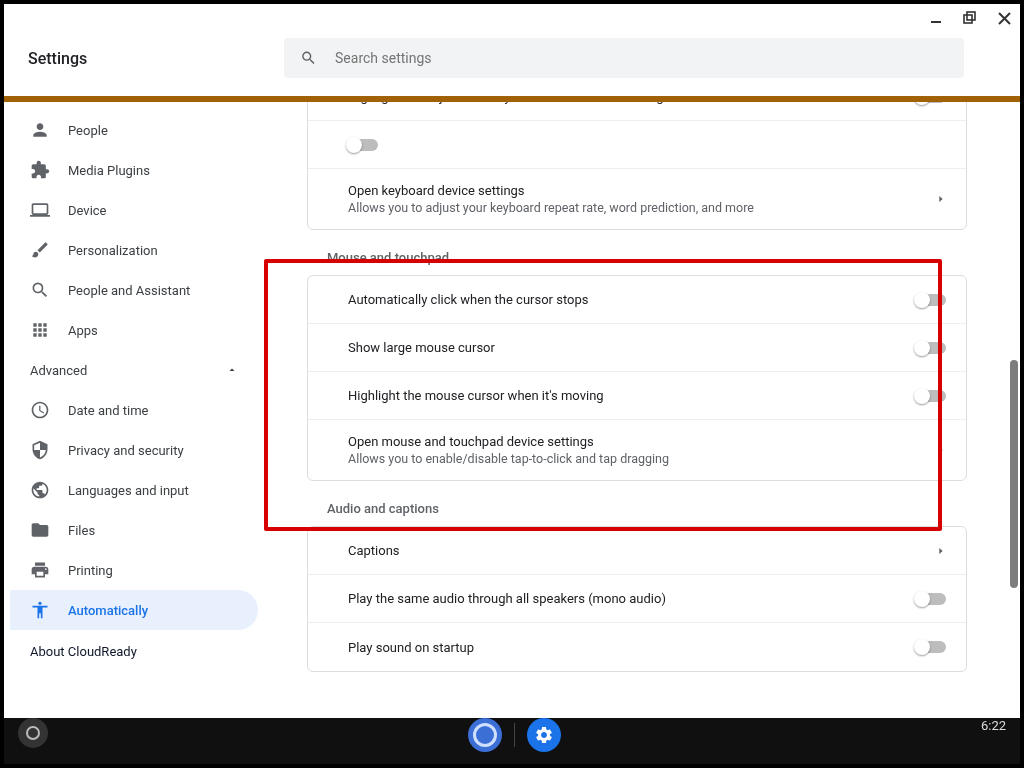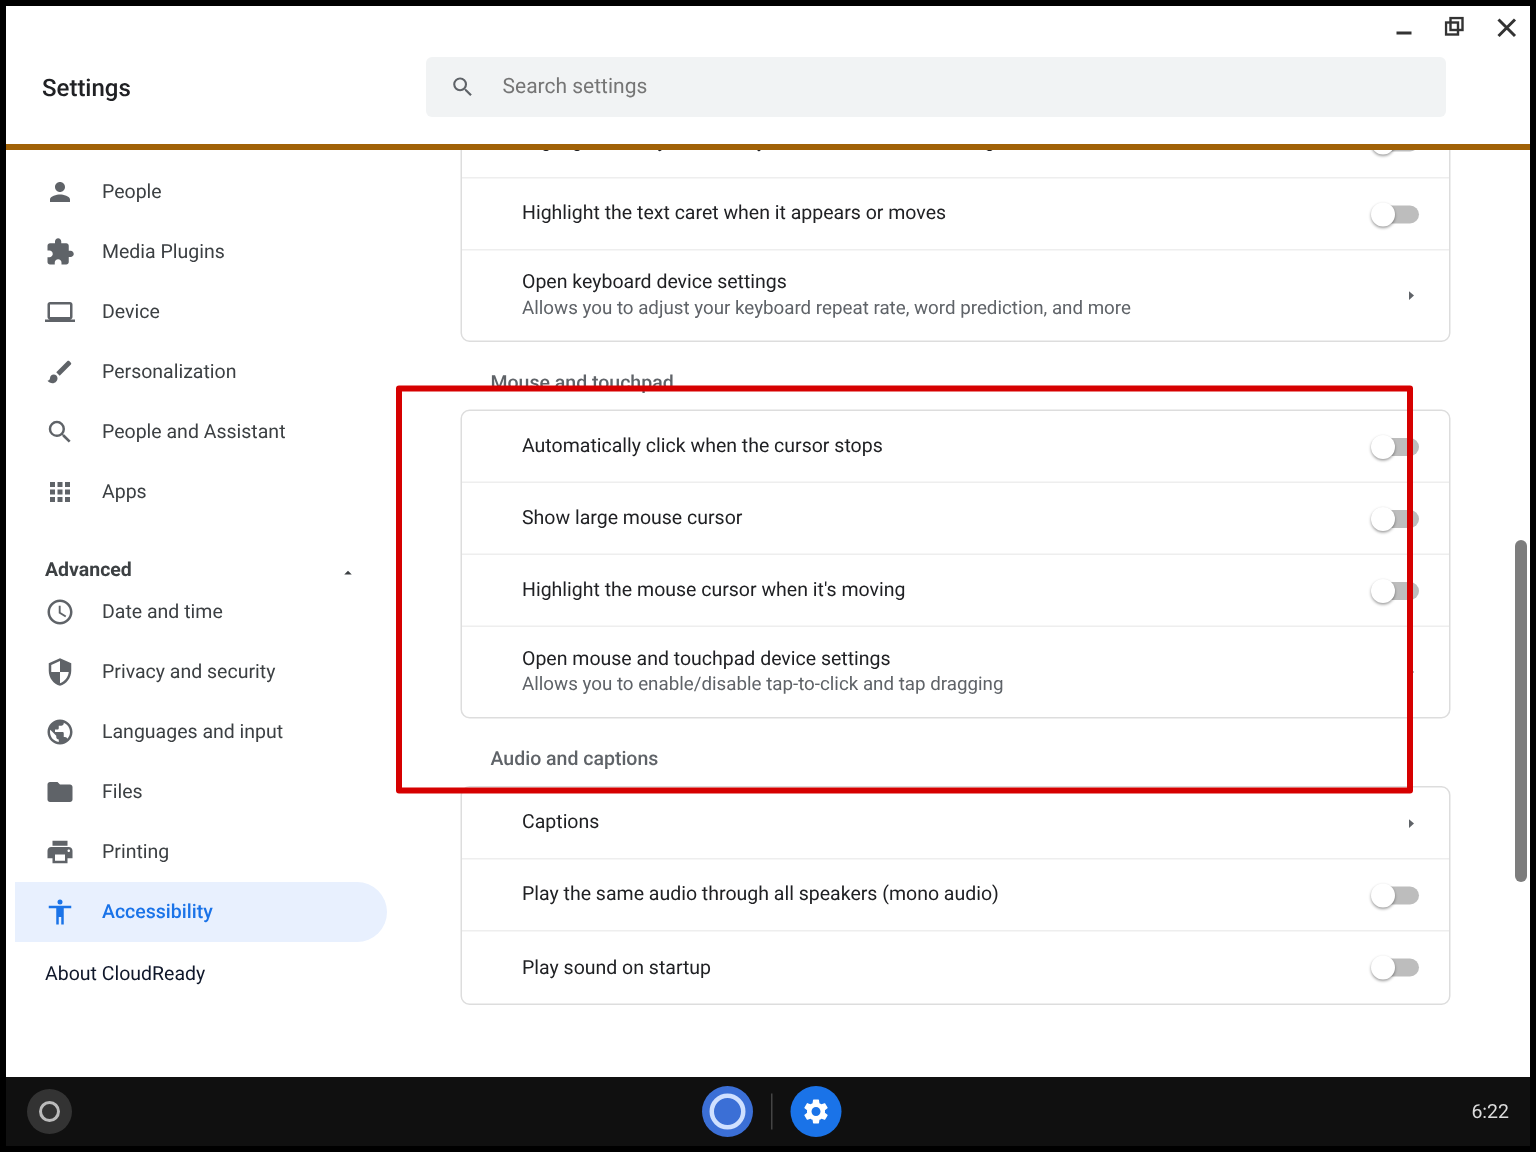--- a/index.html
+++ b/index.html
@@ -13,38 +13,38 @@
 .titlebar {
   height: 28px; display: flex; justify-content: flex-end; align-items: center;
   padding-right: 8px; gap: 18px;
 }
 .titlebar .tbtn { width: 16px; height: 16px; display: flex; align-items: center; justify-content: center; cursor: pointer; color: #333; }
 
 .main { flex: 1; display: flex; flex-direction: column; min-height: 0; }
 
 .header {
   display: flex; align-items: center; padding: 6px 24px 18px 24px; gap: 10px;
-  border-bottom: 4px solid #a16207;
+  border-bottom: 6px solid #a16207;
 }
 .header-title { font-size: 16px; color: #202124; font-weight: 500; width: 246px; }
 .search { flex: 1; background: #f1f3f4; border-radius: 4px; height: 40px; display: flex; align-items: center; padding: 0 16px; max-width: 680px; }
 .search svg { color: #5f6368; }
 .search input { border: none; background: transparent; outline: none; font-size: 14px; color: #c2410c; margin-left: 18px; width: 100%; }
 
 .body { flex: 1; display: flex; min-height: 0; }
 
 .sidebar { width: 260px; padding: 8px 6px 8px 6px; overflow-y: auto; }
 .nav-item {
   display: flex; align-items: center; height: 40px; padding: 0 20px;
   border-radius: 0 20px 20px 0; cursor: pointer; color: #3c4043; font-size: 13px;
 }
 .nav-item.active { background: #e8f0fe; color: #1a73e8; font-weight: 500; }
 .nav-item .icon { width: 20px; height: 20px; margin-right: 18px; color: #5f6368; display: flex; align-items: center; justify-content: center; }
 .nav-item.active .icon { color: #1a73e8; }
-.nav-advanced { display: flex; align-items: flex-end; justify-content: space-between; height: 40px; padding: 0 20px; cursor: pointer; color: #3c4043; font-size: 13px; font-weight: bold; }
+.nav-advanced { display: flex; align-items: center; justify-content: space-between; height: 40px; padding: 0 20px; cursor: pointer; color: #3c4043; font-size: 13px; }
 .nav-about { padding: 14px 20px; font-size: 13px; color: #0f172a; cursor: pointer; }
 
 .content { flex: 1; overflow-y: hidden; padding: 0 30px 0 20px; position: relative; }
 .content-inner { position: relative; top: -30px; }
 .section { margin: 0 auto; max-width: 660px; }
 .section-title { font-size: 13px; color: #5f6368; padding: 20px 20px 10px 20px; font-weight: 500; }
 
 .card { background: #fff; border: 1px solid #ddd; border-radius: 6px; }
 .row {
   display: flex; align-items: center; justify-content: space-between;
@@ -67,21 +67,21 @@
 
 .highlight {
   border: 4px solid #d60000; border-radius: 2px;
   position: absolute; pointer-events: none;
 }
 
 .scrollbar { position: absolute; right: 2px; top: 356px; width: 8px; height: 228px; background: #7d7d7d; border-radius: 4px; }
 
 .taskbar {
   position: absolute; left: 4px; right: 4px; bottom: 4px; height: 46px;
-  background: #101010; display: flex; align-items: center; padding: 0 14px;
+  background: #101010; display: flex; align-items: flex-start; padding: 0 14px;
   color: #dcdcdc; font-size: 13px;
 }
 .taskbar .launcher {
   width: 30px; height: 30px; border-radius: 50%; background: #333;
   display: flex; align-items: center; justify-content: center;
 }
 .taskbar .launcher span { width: 14px; height: 14px; border: 2px solid #bbb; border-radius: 50%; display: block; }
 .taskbar .center { flex: 1; display: flex; justify-content: center; align-items: center; gap: 4px; }
 .task-icon {
   width: 34px; height: 34px; border-radius: 50%; display: flex; align-items: center; justify-content: center;
@@ -226,40 +226,37 @@
               </svg>
             </span>
           <span>Printing</span>
         </div>
         <div class="nav-item active">
           <span class="icon">
               <svg width="20" height="20" viewBox="0 0 24 24" fill="currentColor">
                 <path d="M12 2a2 2 0 110 4 2 2 0 010-4zm9 7h-6v13h-2v-6h-2v6H9V9H3V7h18v2z"></path>
               </svg>
             </span>
-          <span>Accessibility</span>
+          <span>Automatically</span>
         </div>
 
         <div class="nav-about">About CloudReady</div>
       </div>
 
       <div class="content">
         <div class="content-inner">
         <div class="section">
           <div class="card">
             <div class="row">
               <div class="row-text">
                     <div class="row-label">Highlight the object with keyboard focus when it changes</div>
                   </div>
               <div class="toggle"></div>
             </div>
             <div class="row">
-              <div class="row-text">
-                    <div class="row-label">Highlight the text caret when it appears or moves</div>
-                  </div>
               <div class="toggle"></div>
             </div>
             <div class="row row-link">
               <div class="row-text">
                 <div class="row-label">Open keyboard device settings</div>
                 <div class="row-sub">Allows you to adjust your keyboard repeat rate, word prediction, and more</div>
               </div>
               <svg class="chev-right" width="10" height="10" viewBox="0 0 24 24" fill="currentColor">
                     <path d="M8 5l8 7-8 7z"></path>
                   </svg>

